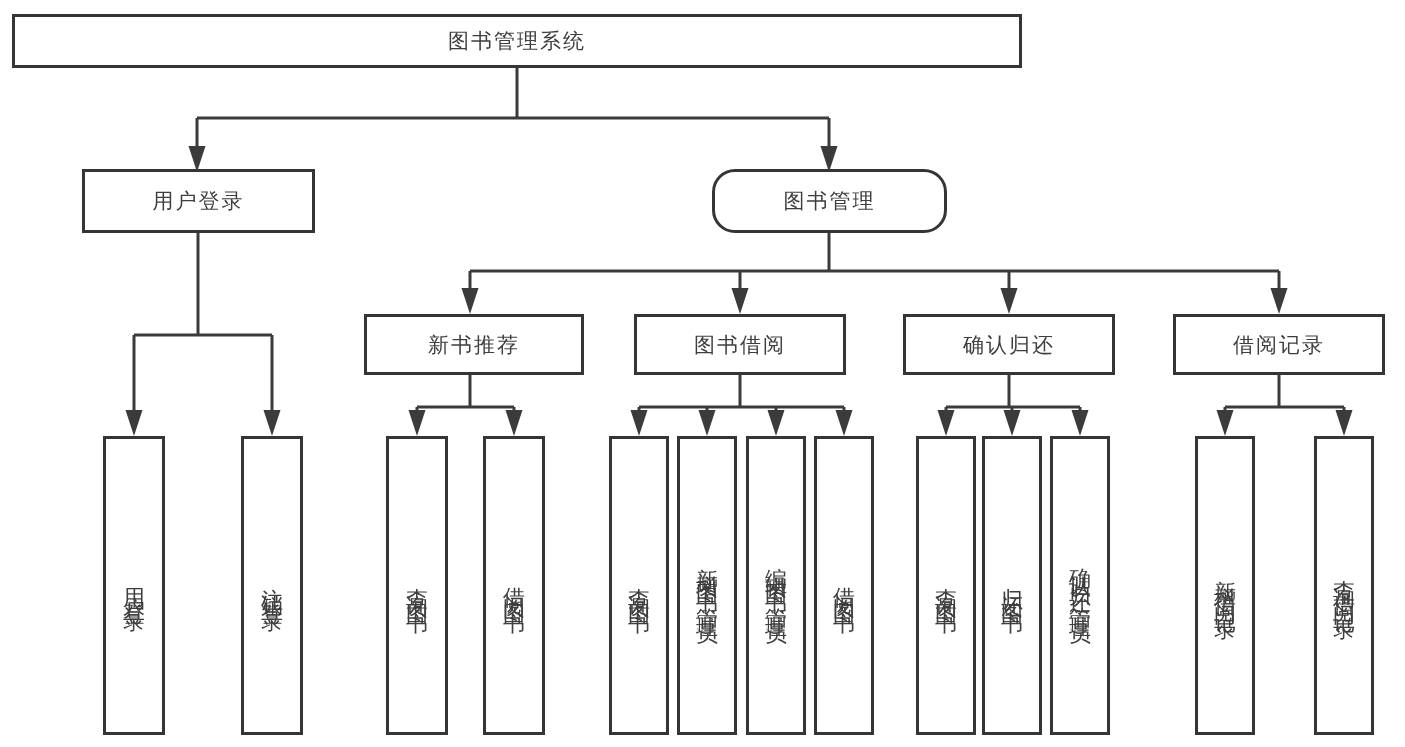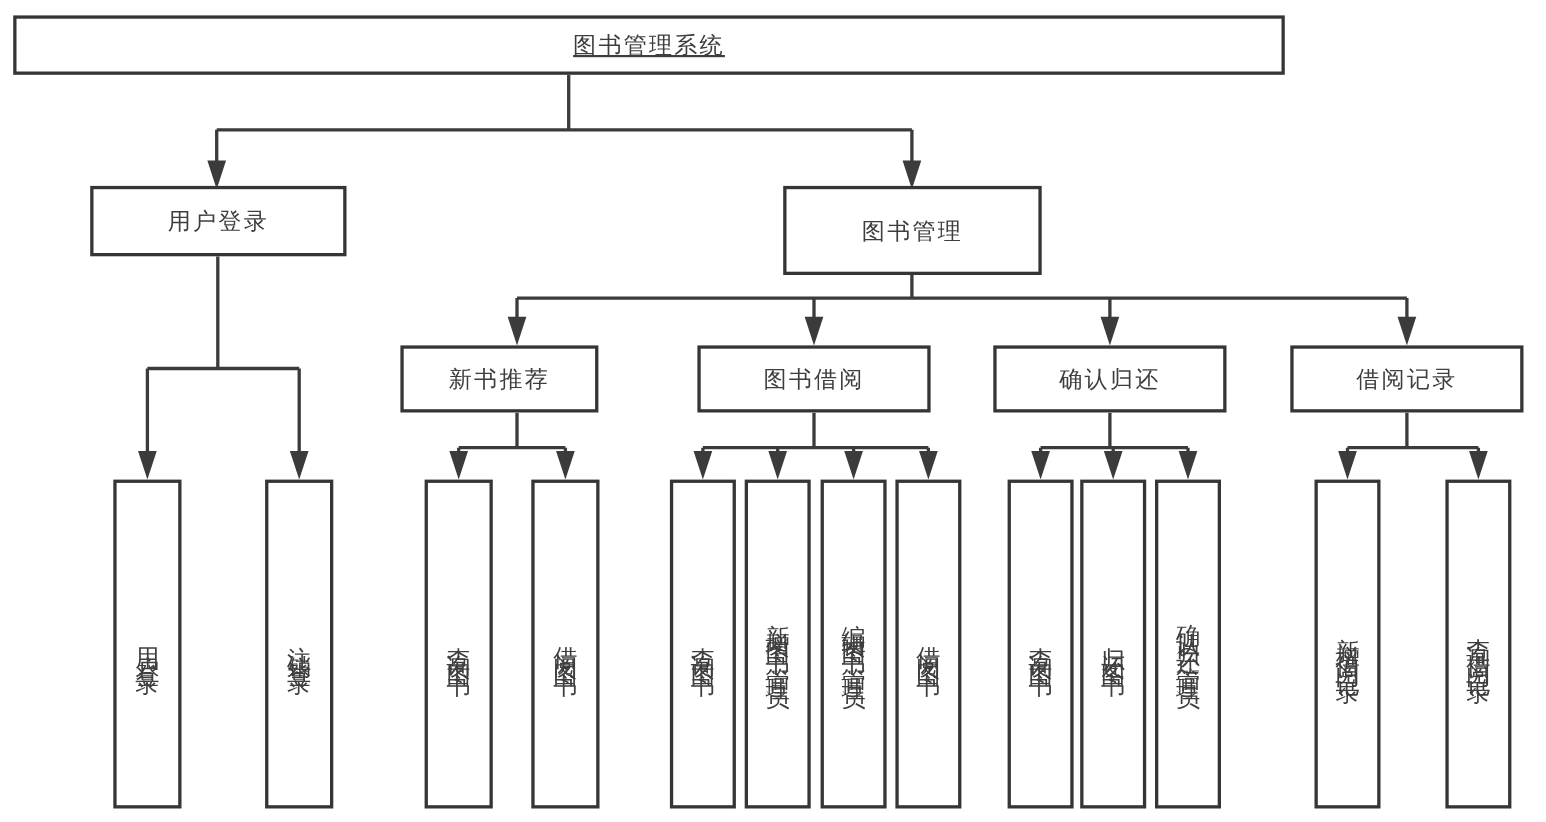--- a/index.html
+++ b/index.html
@@ -97,26 +97,26 @@
       <polygon points="767.5,410 784.5,410 776,436"></polygon>
       <polygon points="835.5,410 852.5,410 844,436"></polygon>
       <polygon points="937.5,410 954.5,410 946,436"></polygon>
       <polygon points="1003.5,410 1020.5,410 1012,436"></polygon>
       <polygon points="1071.5,410 1088.5,410 1080,436"></polygon>
       <polygon points="1216.5,410 1233.5,410 1225,436"></polygon>
       <polygon points="1335.5,410 1352.5,410 1344,436"></polygon>
     </g>
   </svg>
 
-  <div class="node hbox" style="left:12px; top:14px; width:1156px; height:54px;text-decoration:underline;">图书管理系统</div>
+  <div class="node hbox" style="left:12px; top:14px; width:1010px; height:54px;">图书管理系统</div>
 
   <div class="node hbox" style="left:82px; top:169px; width:233px; height:64px;">用户登录</div>
-  <div class="node hbox" style="left:712px; top:169px; width:235px; height:81px;">图书管理</div>
+  <div class="node hbox" style="left:712px; top:169px; width:235px; height:64px;border-radius:23px;">图书管理</div>
 
-  <div class="node hbox" style="left:364px; top:314px; width:180px; height:61px;">新书推荐</div>
+  <div class="node hbox" style="left:364px; top:314px; width:220px; height:61px;">新书推荐</div>
   <div class="node hbox" style="left:634px; top:314px; width:212px; height:61px;">图书借阅</div>
   <div class="node hbox" style="left:903px; top:314px; width:212px; height:61px;">确认归还</div>
   <div class="node hbox" style="left:1173px; top:314px; width:212px; height:61px;">借阅记录</div>
 
   <div class="node vbox" style="left:103px; width:62px;">用户登录</div>
   <div class="node vbox" style="left:241px; width:62px;">注销登录</div>
 
   <div class="node vbox" style="left:386px; width:62px;">查询图书</div>
   <div class="node vbox" style="left:483px; width:62px;">借阅图书</div>
 

